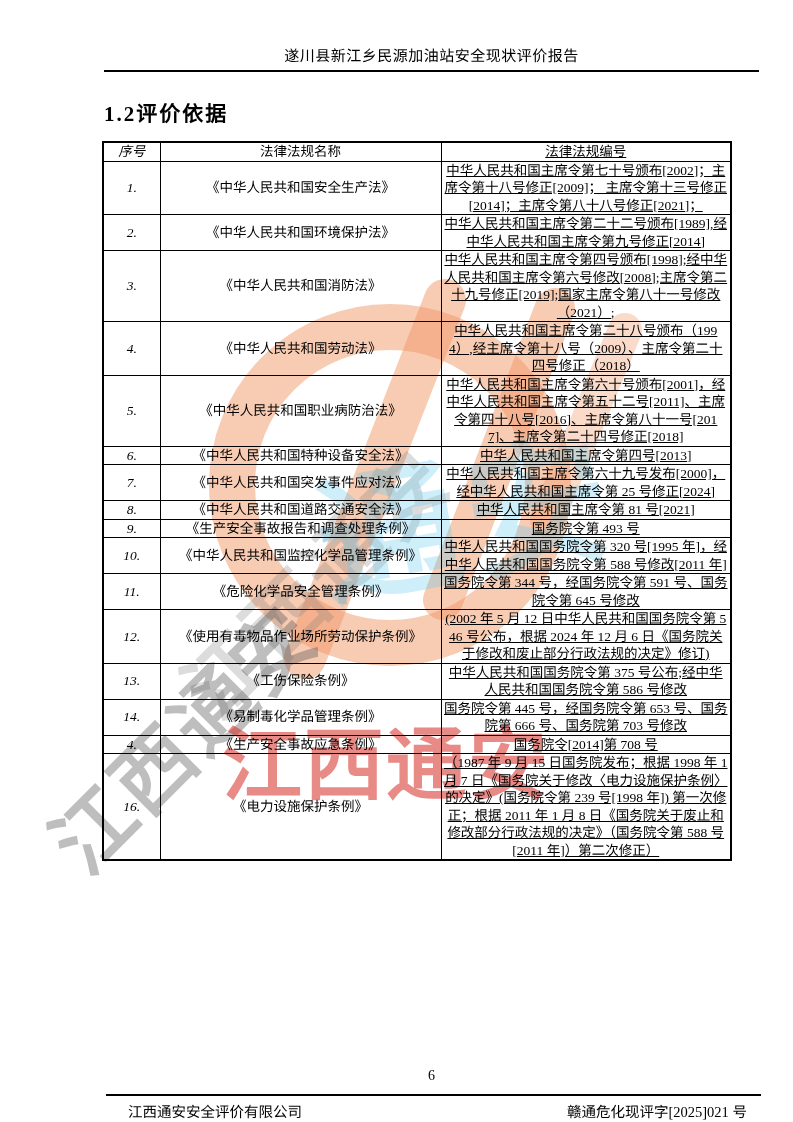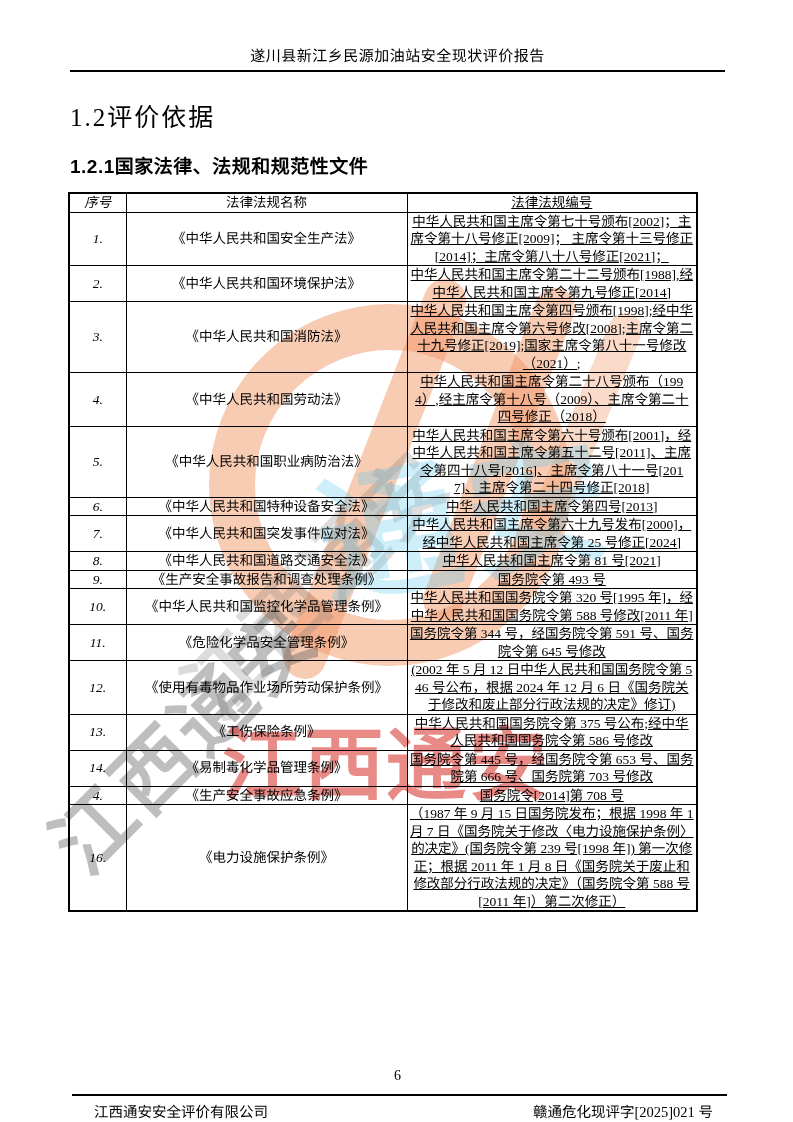--- a/index.html
+++ b/index.html
@@ -32,34 +32,34 @@
   .wm-gray1 { left: 18px; top: 700px; font-size: 80px; color: rgba(85,85,85,0.38); letter-spacing: 4px; }
   .wm-gray2 { left: 150px; top: 545px; font-size: 80px; color: rgba(120,120,120,0.26); letter-spacing: 4px; }
   .wm-red {
     position: absolute; left: 222px; top: 726px;
     font-size: 80px; font-weight: bold; line-height: 1;
     color: rgba(213, 42, 34, 0.55);
     white-space: nowrap; letter-spacing: 2px;
   }
 
   
-  .content { position: relative; z-index: 1; }
+  .content { position: relative; z-index: 1; margin-left: 34px; }
 
   .doc-header {
     width: 655px; margin: 44px 0 0 70px;
     border-bottom: 2px solid #000;
     padding-bottom: 5px;
   }
   .doc-header-title {
     text-align: center; font-size: 15px; letter-spacing: 0.5px;
   }
 
   .h1 {
     margin: 25px 0 0 70px;
-    font-size: 25px; font-weight: normal;
+    font-size: 21px; font-weight: bold;
     font-family: "Liberation Serif", "DejaVu Serif", serif;
     letter-spacing: 2px;
   }
   .h2 {
     margin: 18px 0 0 70px;
     font-size: 19px; font-weight: bold;
     font-family: "Liberation Sans", "DejaVu Sans", sans-serif;
     letter-spacing: 0.5px;
   }
 
@@ -120,40 +120,39 @@
 </div>
 
 <div class="content">
 
   <div class="doc-header">
     <div class="doc-header-title">遂川县新江乡民源加油站安全现状评价报告</div>
   </div>
 
   <div class="h1">1.2评价依据</div>
 
-  <div class="h2">1.2.1国家法律、法规和规范性文件</div>
 
   <table class="law-table">
     <thead>
       <tr>
         <th class="col-no">序号</th>
         <th class="col-name">法律法规名称</th>
         <th class="col-number">法律法规编号</th>
       </tr>
     </thead>
     <tbody>
     <tr>
           <td class="col-no">1.</td>
           <td class="col-name">《中华人民共和国安全生产法》</td>
           <td class="col-number">中华人民共和国主席令第七十号颁布[2002]；主席令第十八号修正[2009]； 主席令第十三号修正[2014]；主席令第八十八号修正[2021]；</td>
         </tr>
         <tr>
           <td class="col-no">2.</td>
           <td class="col-name">《中华人民共和国环境保护法》</td>
-          <td class="col-number">中华人民共和国主席令第二十二号颁布[1988],经中华人民共和国主席令第九号修正[2014]</td>
+          <td class="col-number">中华人民共和国主席令第二十二号颁布[1989],经中华人民共和国主席令第九号修正[2014]</td>
         </tr>
         <tr>
           <td class="col-no">3.</td>
           <td class="col-name">《中华人民共和国消防法》</td>
           <td class="col-number">中华人民共和国主席令第四号颁布[1998];经中华人民共和国主席令第六号修改[2008];主席令第二十九号修正[2019];国家主席令第八十一号修改（2021）;</td>
         </tr>
         <tr>
           <td class="col-no">4.</td>
           <td class="col-name">《中华人民共和国劳动法》</td>
           <td class="col-number">中华人民共和国主席令第二十八号颁布（1994）,经主席令第十八号（2009）、主席令第二十四号修正（2018）</td>

